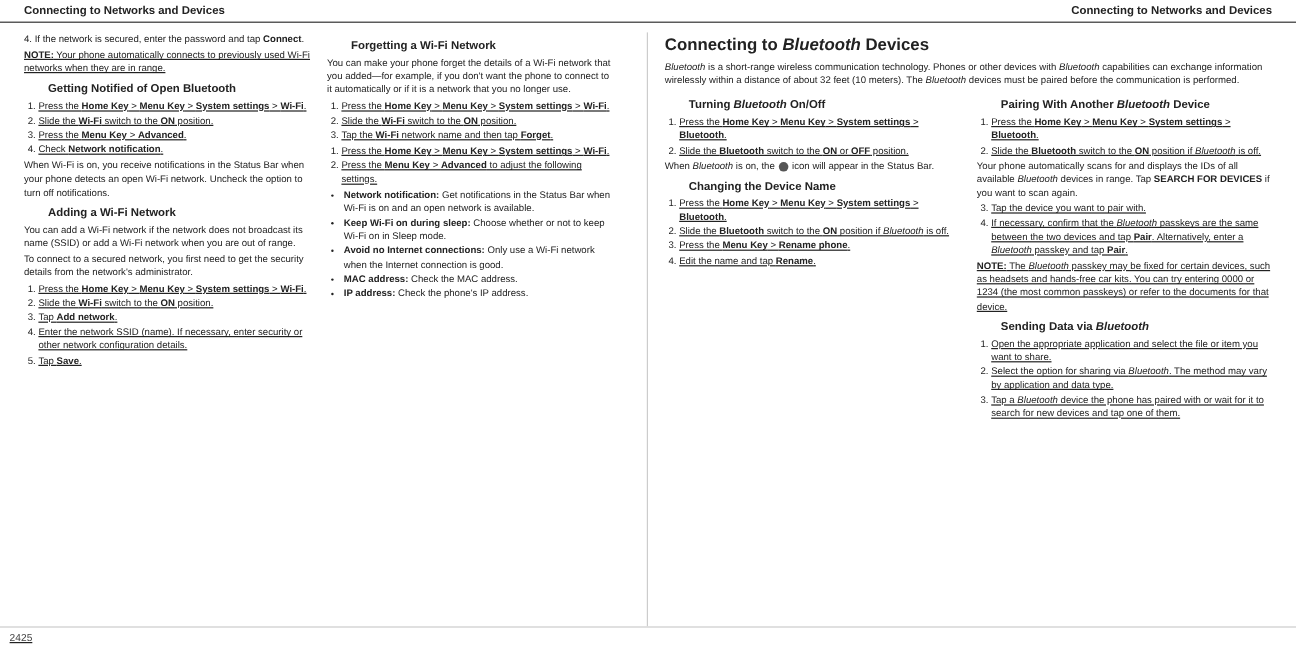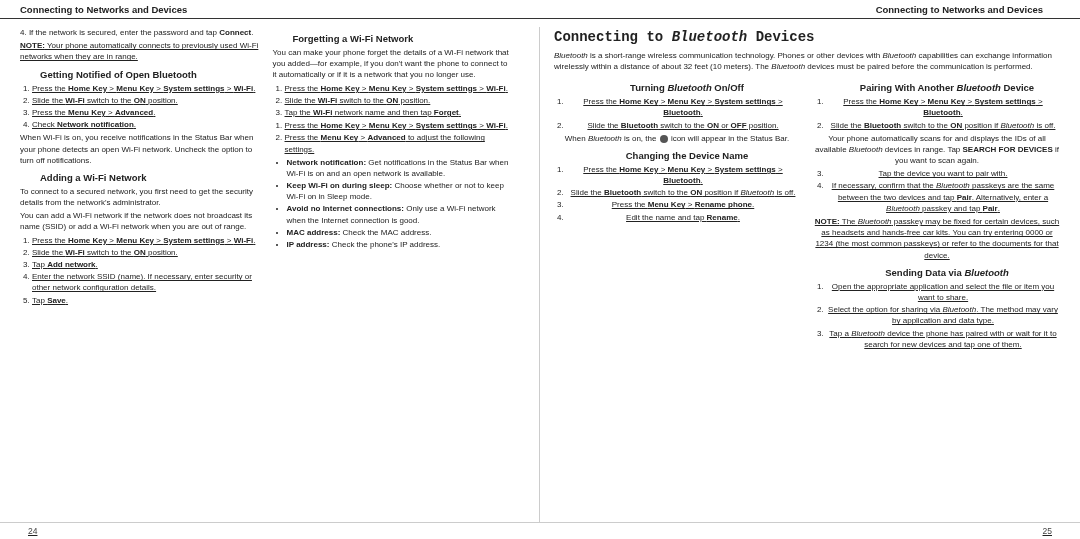--- a/index.html
+++ b/index.html
@@ -23,21 +23,21 @@
       flex-direction: column;
       width: 1080px;
       height: 539px;
     }
 
     .header-bar {
       display: flex;
       justify-content: space-between;
       align-items: center;
       border-bottom: 1px solid #333;
-      padding: 4px 37px 3px 20px;
+      padding: 4px 20px 3px 20px;
       gap: 44px;
     }
 
     .header-title {
       font-size: 9.5px;
       font-weight: bold;
       color: #222;
     }
 
     .content-area {
@@ -62,22 +62,21 @@
       display: flex;
       gap: 14px;
     }
 
     .col {
       flex: 1;
     }
 
     .footer-bar {
       display: flex;
-      justify-content: space-between;
-      padding: 3px 28px;
+      padding: 3px 8px;
       border-top: 1px solid #ccc;
       text-decoration: underline;
     }
 
     .page-num {
       font-size: 8.5px;
       color: #444;
     }
 
     h2 {
@@ -137,21 +136,20 @@
       margin-bottom: 3px;
       text-decoration: underline;
     }
 
     .big-heading {
       font-size: 14px;
       font-weight: bold;
       margin-bottom: 4px;
       margin-top: 2px;
       line-height: 1.2;
-      font-family: Liberation Mono, monospace;
     }
 
     .big-heading .italic {
       font-style: italic;
     }
 
     .icon-circle {
       display: inline-block;
       width: 8px;
       height: 8px;
@@ -188,22 +186,22 @@
           <h2>Getting Notified of Open Bluetooth</h2>
           <ol>
             <li>Press the <span class="bold">Home Key</span> &gt; <span class="bold">Menu Key</span> &gt; <span class="bold">System settings</span> &gt; <span class="bold">Wi-Fi</span>.</li>
             <li>Slide the <span class="bold">Wi-Fi</span> switch to the <span class="bold">ON</span> position.</li>
             <li>Press the <span class="bold">Menu Key</span> &gt; <span class="bold">Advanced</span>.</li>
             <li>Check <span class="bold">Network notification</span>.</li>
           </ol>
           <p>When Wi-Fi is on, you receive notifications in the Status Bar when your phone detects an open Wi-Fi network. Uncheck the option to turn off notifications.</p>
 
           <h2>Adding a Wi-Fi Network</h2>
+          <p>You can add a Wi-Fi network if the network does not broadcast its name (SSID) or add a Wi-Fi network when you are out of range.</p>
           <p>To connect to a secured network, you first need to get the security details from the network's administrator.</p>
-          <p>You can add a Wi-Fi network if the network does not broadcast its name (SSID) or add a Wi-Fi network when you are out of range.</p>
           <ol>
             <li>Press the <span class="bold">Home Key</span> &gt; <span class="bold">Menu Key</span> &gt; <span class="bold">System settings</span> &gt; <span class="bold">Wi-Fi</span>.</li>
             <li>Slide the <span class="bold">Wi-Fi</span> switch to the <span class="bold">ON</span> position.</li>
             <li>Tap <span class="bold">Add network</span>.</li>
             <li>Enter the network SSID (name). If necessary, enter security or other network configuration details.</li>
             <li>Tap <span class="bold">Save</span>.</li>
           </ol>
         </div>
 
         <div class="col">
@@ -232,21 +230,21 @@
       </div>
     </div>
 
     <div class="right-page">
 
       <div class="big-heading">
         <span>Connecting to <span class="italic">Bluetooth</span> Devices</span>
       </div>
       <p><span class="italic">Bluetooth</span> is a short-range wireless communication technology. Phones or other devices with <span class="italic">Bluetooth</span> capabilities can exchange information wirelessly within a distance of about 32 feet (10 meters). The <span class="italic">Bluetooth</span> devices must be paired before the communication is performed.</p>
 
-      <div class="columns-2" style="margin-top:4px;text-align:center;">
+      <div class="columns-2" style="margin-top:4px;">
 
         <div class="col">
 
           <h2>Turning <span class="italic">Bluetooth</span> On/Off</h2>
           <ol>
             <li>Press the <span class="bold">Home Key</span> &gt; <span class="bold">Menu Key</span> &gt; <span class="bold">System settings</span> &gt; <span class="bold">Bluetooth</span>.</li>
             <li>Slide the <span class="bold">Bluetooth</span> switch to the <span class="bold">ON</span> or <span class="bold">OFF</span> position.</li>
           </ol>
           <p>When <span class="italic">Bluetooth</span> is on, the <span class="icon-circle"></span> icon will appear in the Status Bar.</p>
 

